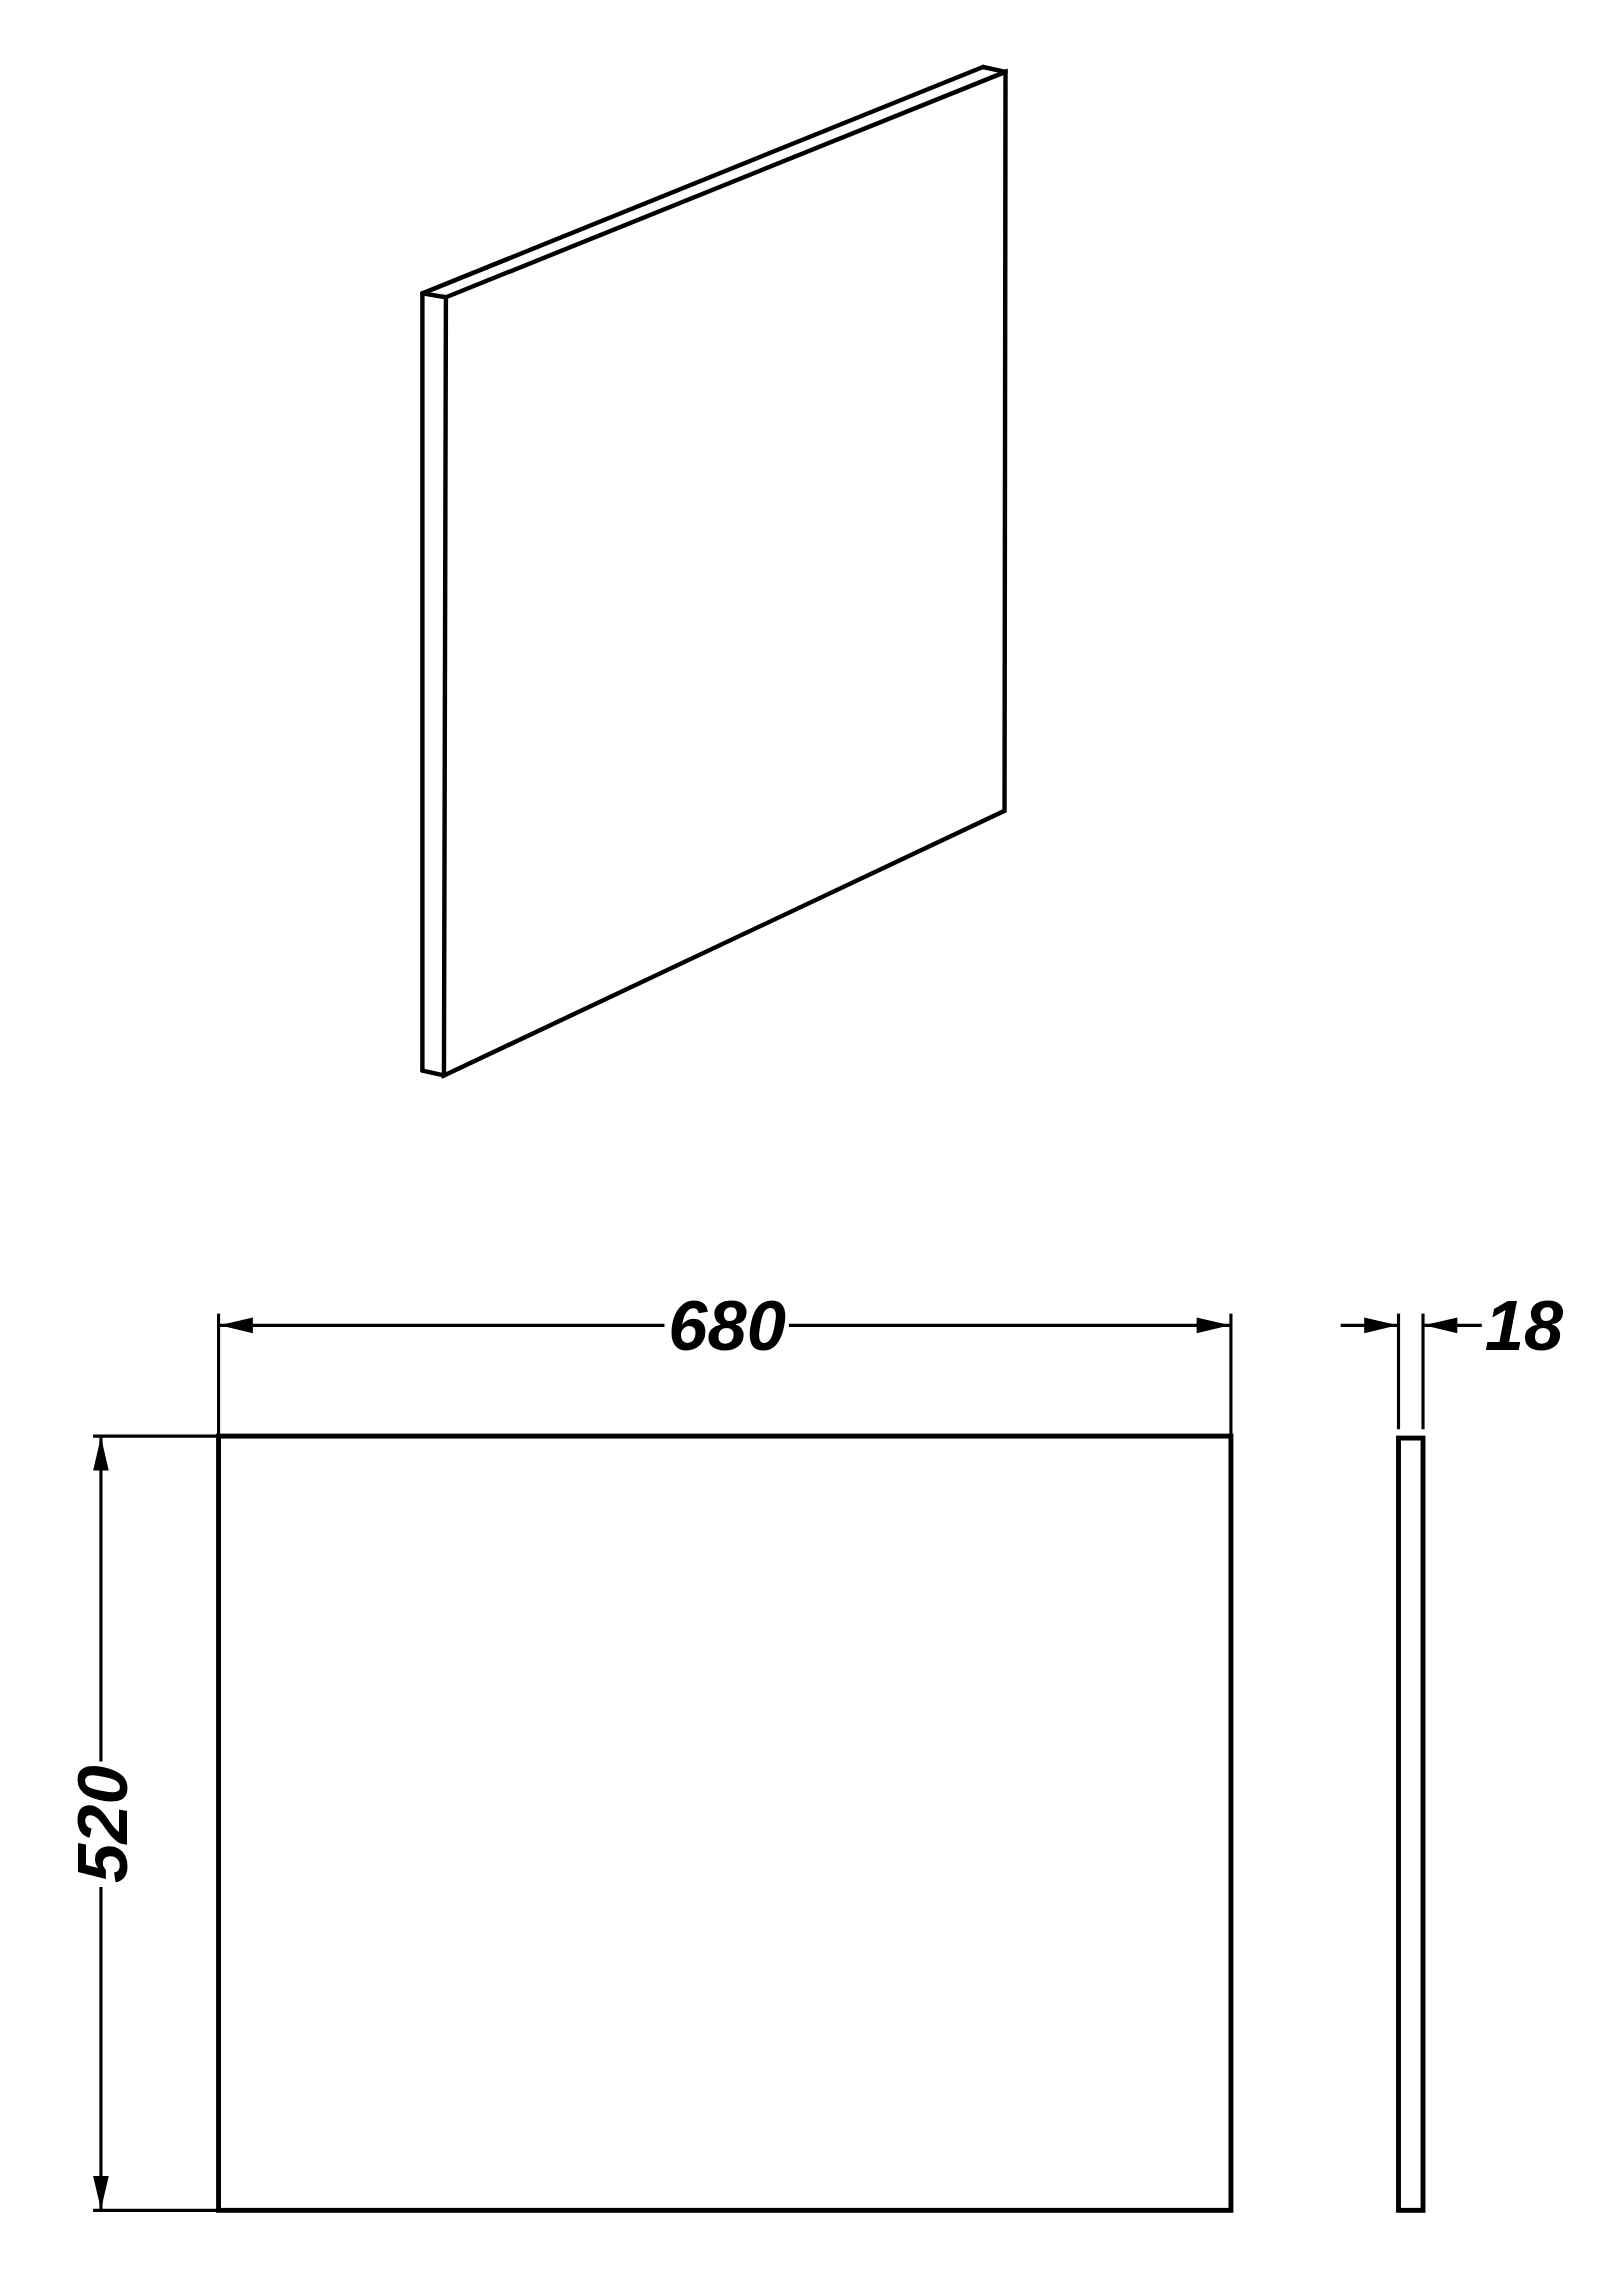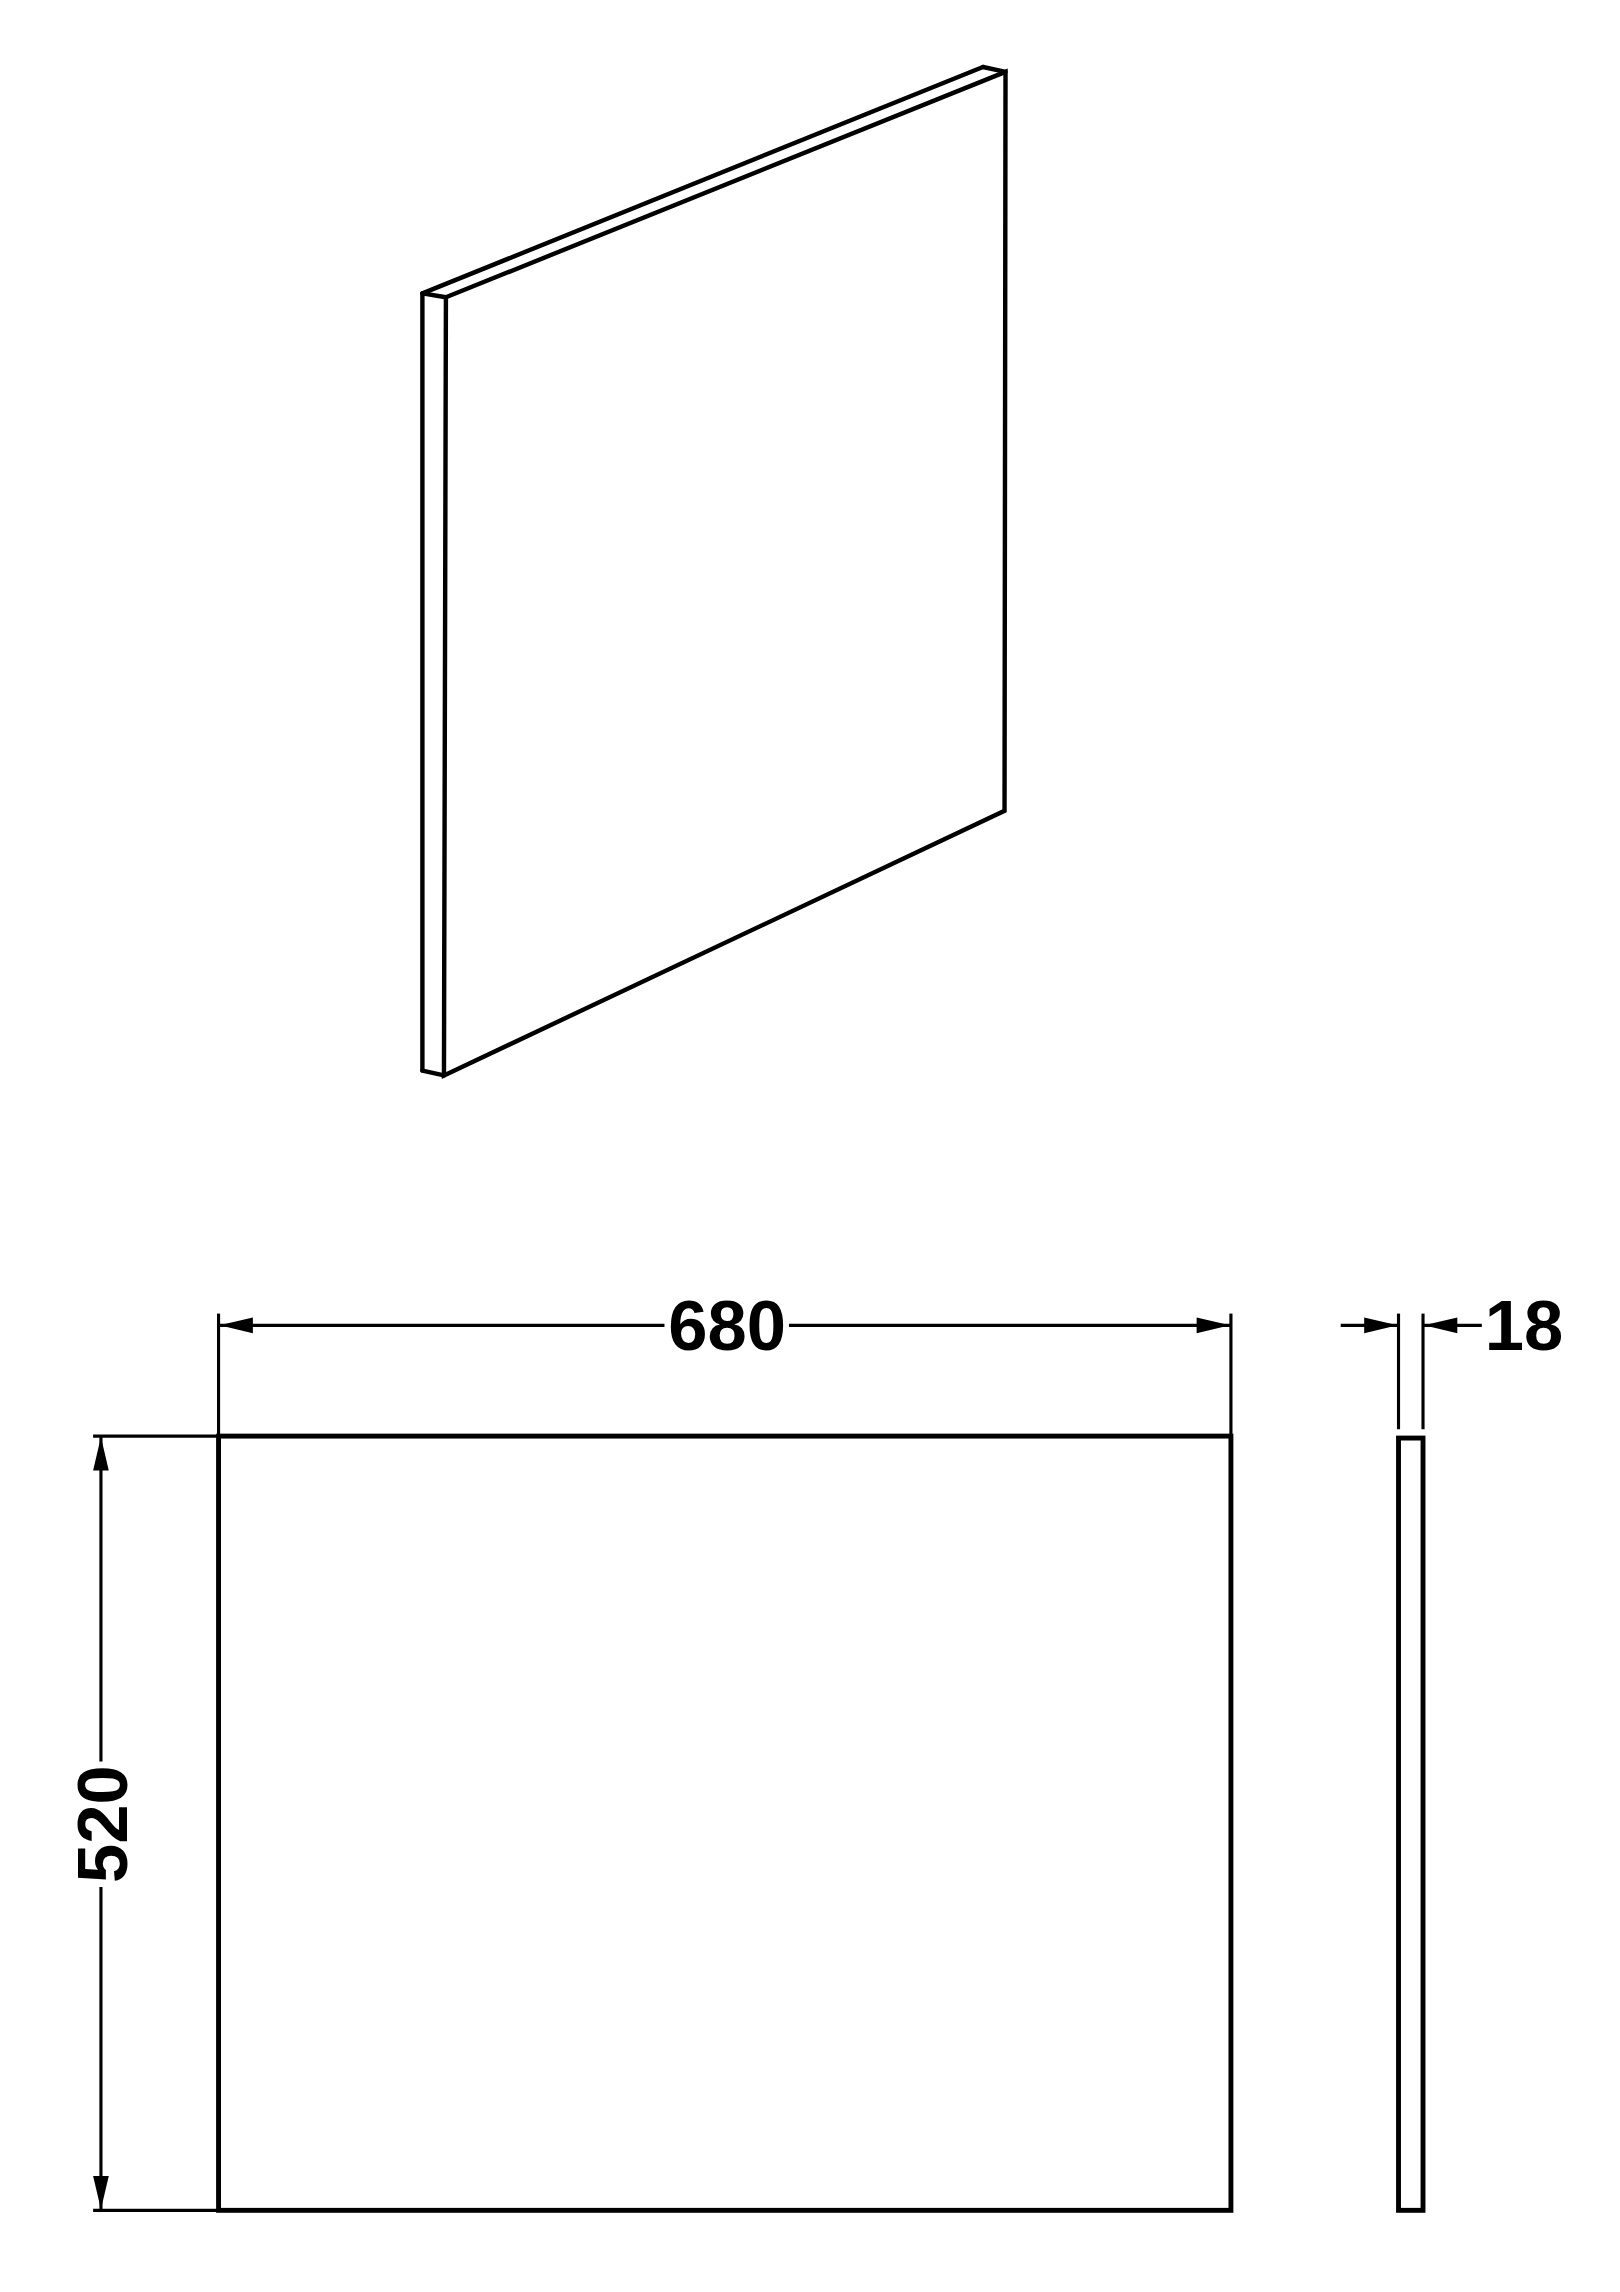--- a/index.html
+++ b/index.html
@@ -6,20 +6,21 @@
     margin: 0;
     padding: 0;
     background: #ffffff;
   }
   .page {
     position: relative;
     width: 1620px;
     height: 2293px;
     background: #ffffff;
     overflow: hidden;
+    font-style: italic;
   }
   svg.drawing {
     position: absolute;
     left: 0;
     top: 0;
     width: 1620px;
     height: 2293px;
     display: block;
   }
   .objline {

